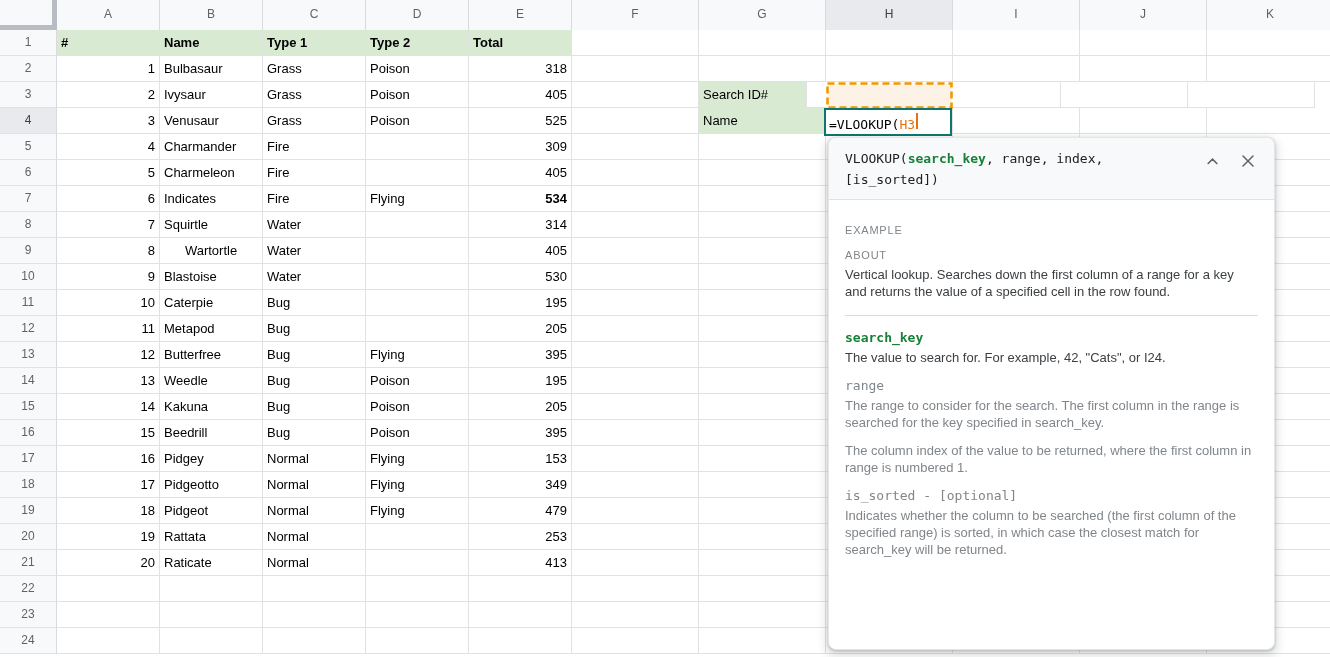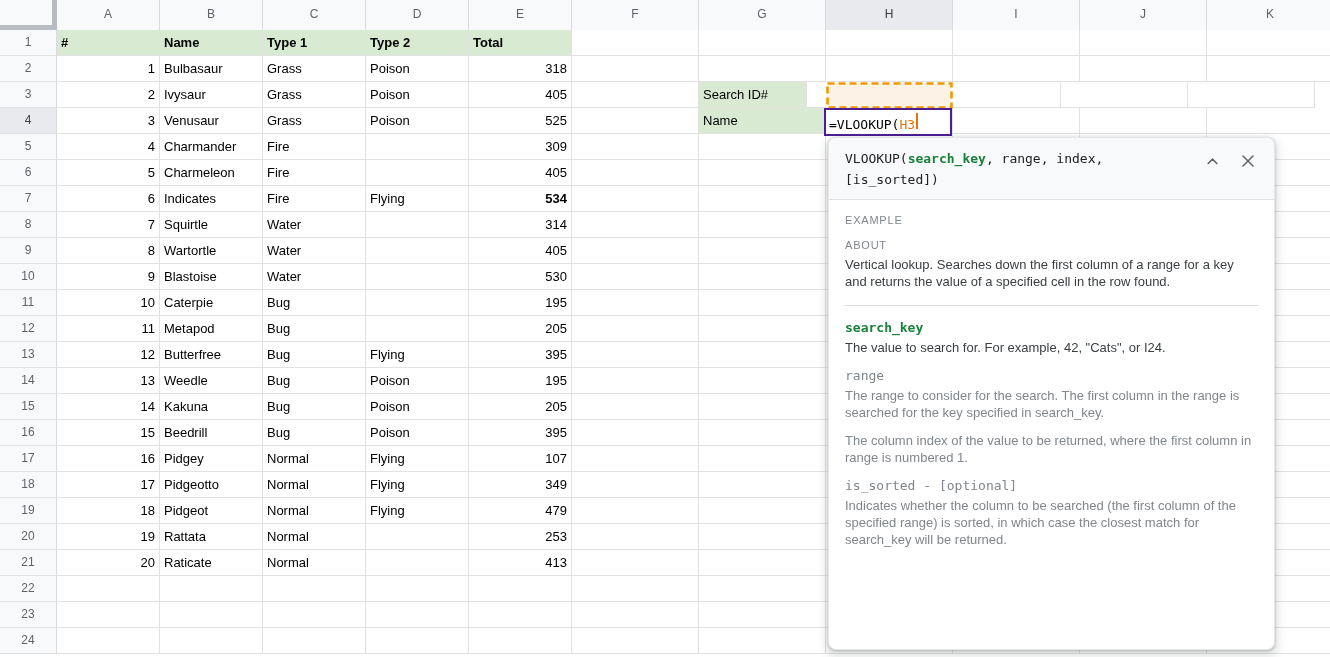--- a/index.html
+++ b/index.html
@@ -33,21 +33,21 @@
     font-size:13px; color:#000; border-right:1px solid #e2e2e2; border-bottom:1px solid #e2e2e2;
     background:#fff;
   }
   .cell.green { background:#d9ead3; }
   .cell.bold  { font-weight:700; }
   .cell.num   { text-align:right; }
   
   #ref-cell-overlay { position:absolute; left:826px; top:82px; z-index:5; }
   #formula-cell {
     position:absolute; left:824px; top:108px; width:128px; height:28px; z-index:6;
-    border:2px solid #4c1d95; background:#fff; display:flex; align-items:center; padding-left:3px;
+    border:2px solid #0f766e; background:#fff; display:flex; align-items:center; padding-left:3px;
     font-family:"DejaVu Sans Mono", monospace; font-size:13px; color:#000; white-space:nowrap;
   }
   #formula-cell .ref { color:#e8710a; }
   .caret { display:inline-block; width:2px; height:16px; background:#e8710a; margin-left:1px; }
   
   #popup {
     position:absolute; left:828px; top:137px; width:447px; height:513px; z-index:10;
     background:#fff; border-radius:8px; overflow:hidden; display:flex; flex-direction:column;
     box-shadow:0 1px 3px rgba(60,64,67,.3), 0 4px 8px 3px rgba(60,64,67,.15);
     border:1px solid #e4e6e8;
@@ -56,21 +56,21 @@
     position:relative; background:#f8f9fa; border-bottom:1px solid #e0e2e4; padding:10px 16px 9px;
   }
   .signature {
     width:305px; font-family:"DejaVu Sans Mono", monospace; font-size:13px; line-height:21px; color:#202124;
   }
   .green-token { color:#188038; font-weight:700; }
   .popup-icons { position:absolute; top:13px; right:16px; display:flex; gap:16px; }
   .icon-btn { background:none; border:none; padding:0; width:20px; height:20px; cursor:pointer; color:#5f6368; display:flex; align-items:center; justify-content:center; }
   .popup-body { flex:1; display:flex; flex-direction:column; overflow:hidden; padding:10px 16px 14px; }
   .section-label { font-size:11px; font-weight:500; letter-spacing:.8px; color:#80868b; margin:10px 0 3px; }
-  .section-label.first { margin-top:4px; }
+  .section-label.first { margin-top:14px; }
   .mono-line { font-family:"DejaVu Sans Mono", monospace; font-size:13px; line-height:20px; color:#202124; white-space:nowrap; }
   .about-text { font-size:13px; line-height:17px; color:#3c4043; margin-top:2px; }
   .divider { border:none; border-top:1px solid #dadce0; margin:15px 0 13px; }
   .param { margin-bottom:11px; }
   .param-name { font-family:"DejaVu Sans Mono", monospace; font-size:13px; line-height:17px; color:#80868b; margin-bottom:3px; }
   .param-name.active { color:#188038; font-weight:700; }
   .param-desc { font-size:13px; line-height:17px; color:#80868b; }
   .param-desc.active { color:#3c4043; }
   .learn-more { margin-top:auto; color:#1a73e8; font-size:13px; text-decoration:none; cursor:pointer; }
 </style>
@@ -203,21 +203,21 @@
         <div class="cell" style="width: 127px;"></div>
         <div class="cell" style="width: 127px;"></div>
         <div class="cell" style="width: 127px;"></div>
         <div class="cell" style="width: 127px;"></div>
         <div class="cell" style="width: 127px;"></div>
         <div class="cell" style="width: 127px;"></div>
       </div>
       <div class="grid-row">
         <div class="row-header">9</div>
         <div class="cell num" style="width: 103px;">8</div>
-        <div class="cell" style="width: 103px;">Wartortle</div>
+        <div class="cell" style="width: 103px; text-align: center;">Wartortle</div>
         <div class="cell" style="width: 103px;">Water</div>
         <div class="cell" style="width: 103px;"></div>
         <div class="cell num" style="width: 103px;">405</div>
         <div class="cell" style="width: 127px;"></div>
         <div class="cell" style="width: 127px;"></div>
         <div class="cell" style="width: 127px;"></div>
         <div class="cell" style="width: 127px;"></div>
         <div class="cell" style="width: 127px;"></div>
         <div class="cell" style="width: 127px;"></div>
       </div>
@@ -318,21 +318,21 @@
         <div class="cell" style="width: 127px;"></div>
         <div class="cell" style="width: 127px;"></div>
         <div class="cell" style="width: 127px;"></div>
       </div>
       <div class="grid-row">
         <div class="row-header">17</div>
         <div class="cell num" style="width: 103px;">16</div>
         <div class="cell" style="width: 103px;">Pidgey</div>
         <div class="cell" style="width: 103px;">Normal</div>
         <div class="cell" style="width: 103px;">Flying</div>
-        <div class="cell num" style="width: 103px;">107</div>
+        <div class="cell num" style="width: 103px;">153</div>
         <div class="cell" style="width: 127px;"></div>
         <div class="cell" style="width: 127px;"></div>
         <div class="cell" style="width: 127px;"></div>
         <div class="cell" style="width: 127px;"></div>
         <div class="cell" style="width: 127px;"></div>
         <div class="cell" style="width: 127px;"></div>
       </div>
       <div class="grid-row">
         <div class="row-header">18</div>
         <div class="cell num" style="width: 103px;">17</div>

